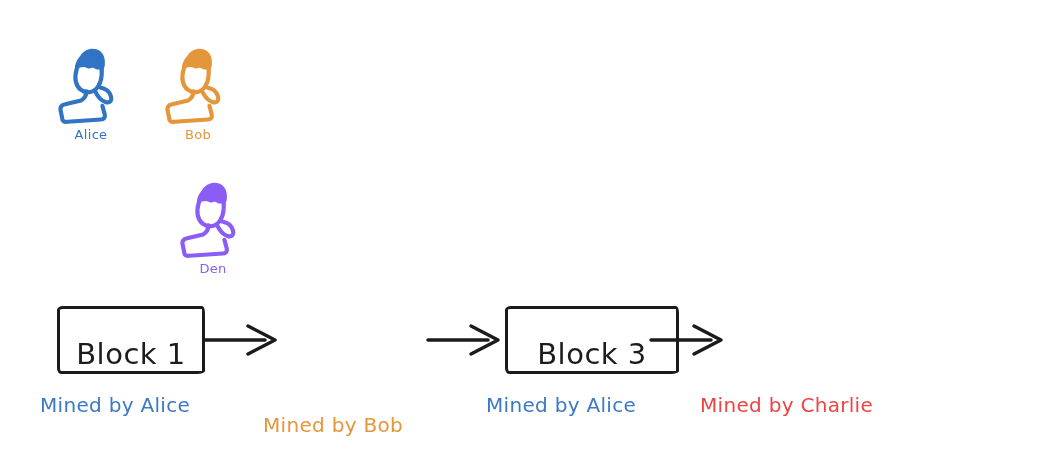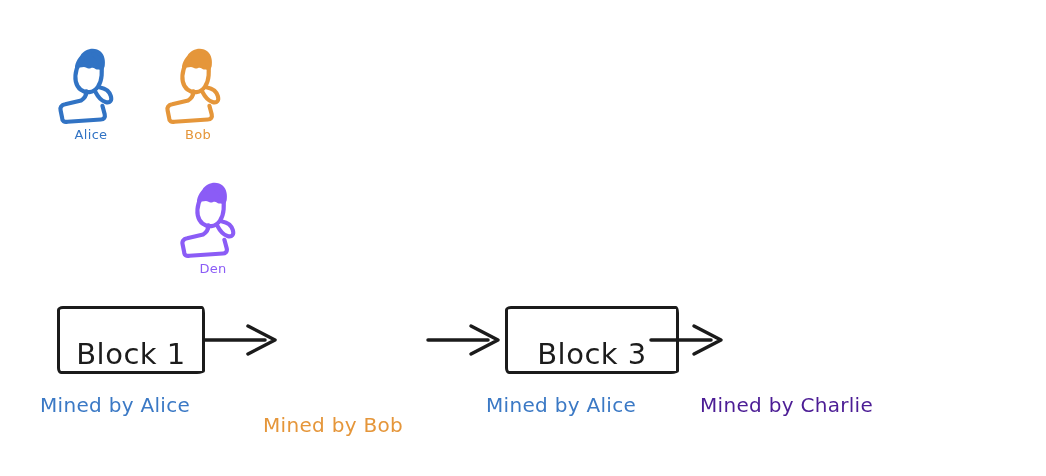--- a/index.html
+++ b/index.html
@@ -121,15 +121,15 @@
   <div class="arrow" style="left: 649px; color: rgb(27, 27, 27);">
     <svg width="78" height="40" viewBox="0 0 78 40" fill="none" stroke="currentColor" stroke-width="3.5" stroke-linecap="round" stroke-linejoin="round">
       <path d="M2 20 L62 20"></path>
         <path d="M45 6 L72 20 L45 34"></path>
     </svg>
   </div>
 
   <div class="mined" style="left: 40px; width: 182px; color: rgb(59, 121, 197);">Mined by Alice</div>
   <div class="mined" style="left: 263px; width: 182px; color: rgb(229, 150, 58); margin-top: 20px;">Mined by Bob</div>
   <div class="mined" style="left: 486px; width: 182px; color: rgb(59, 121, 197);">Mined by Alice</div>
-  <div class="mined" style="left: 700px; width: 220px; color: #4c1d95;">Mined by Charlie</div>
+  <div class="mined" style="left: 700px; width: 220px; color: #ef4444;">Mined by Charlie</div>
 
 </div>
 
 </body></html>

